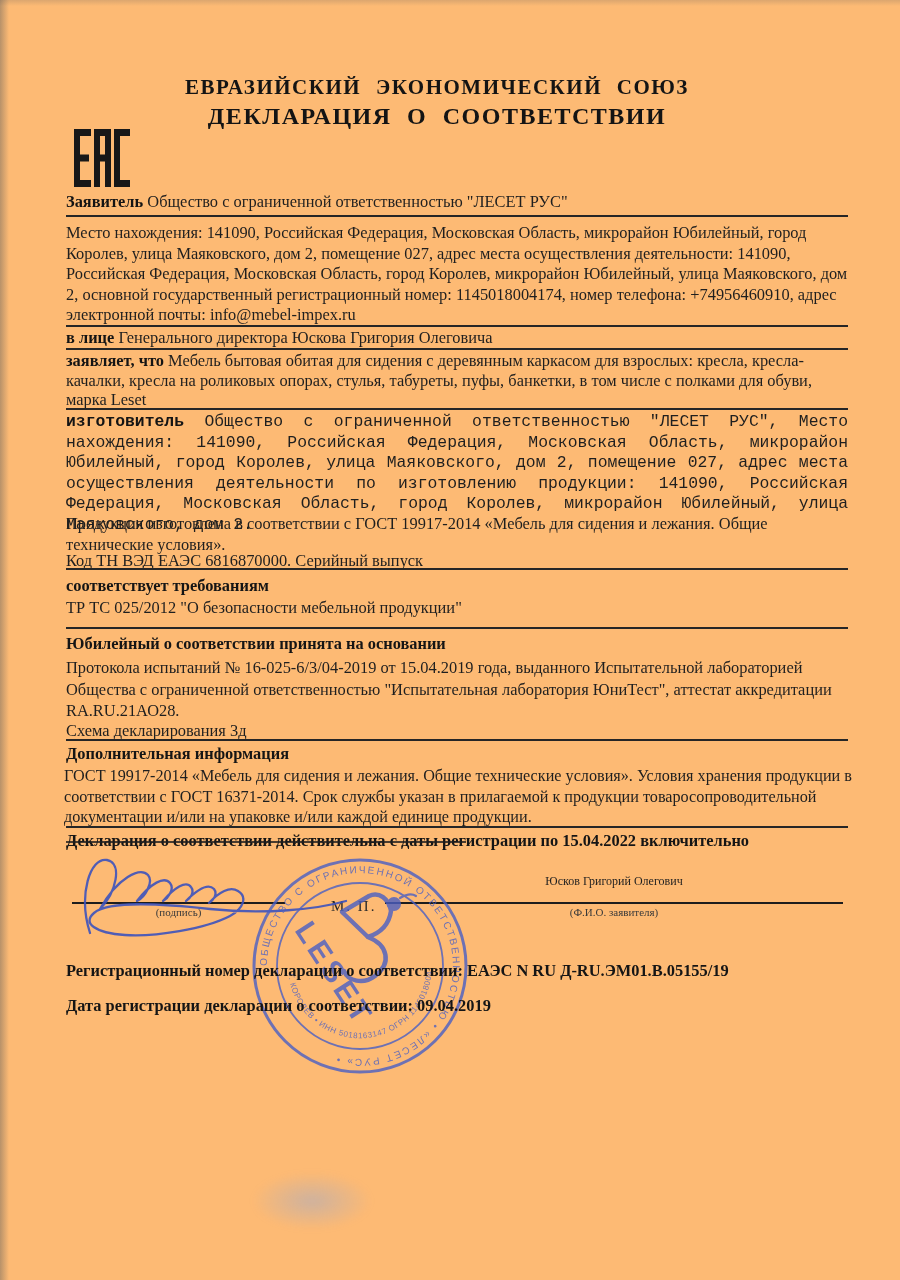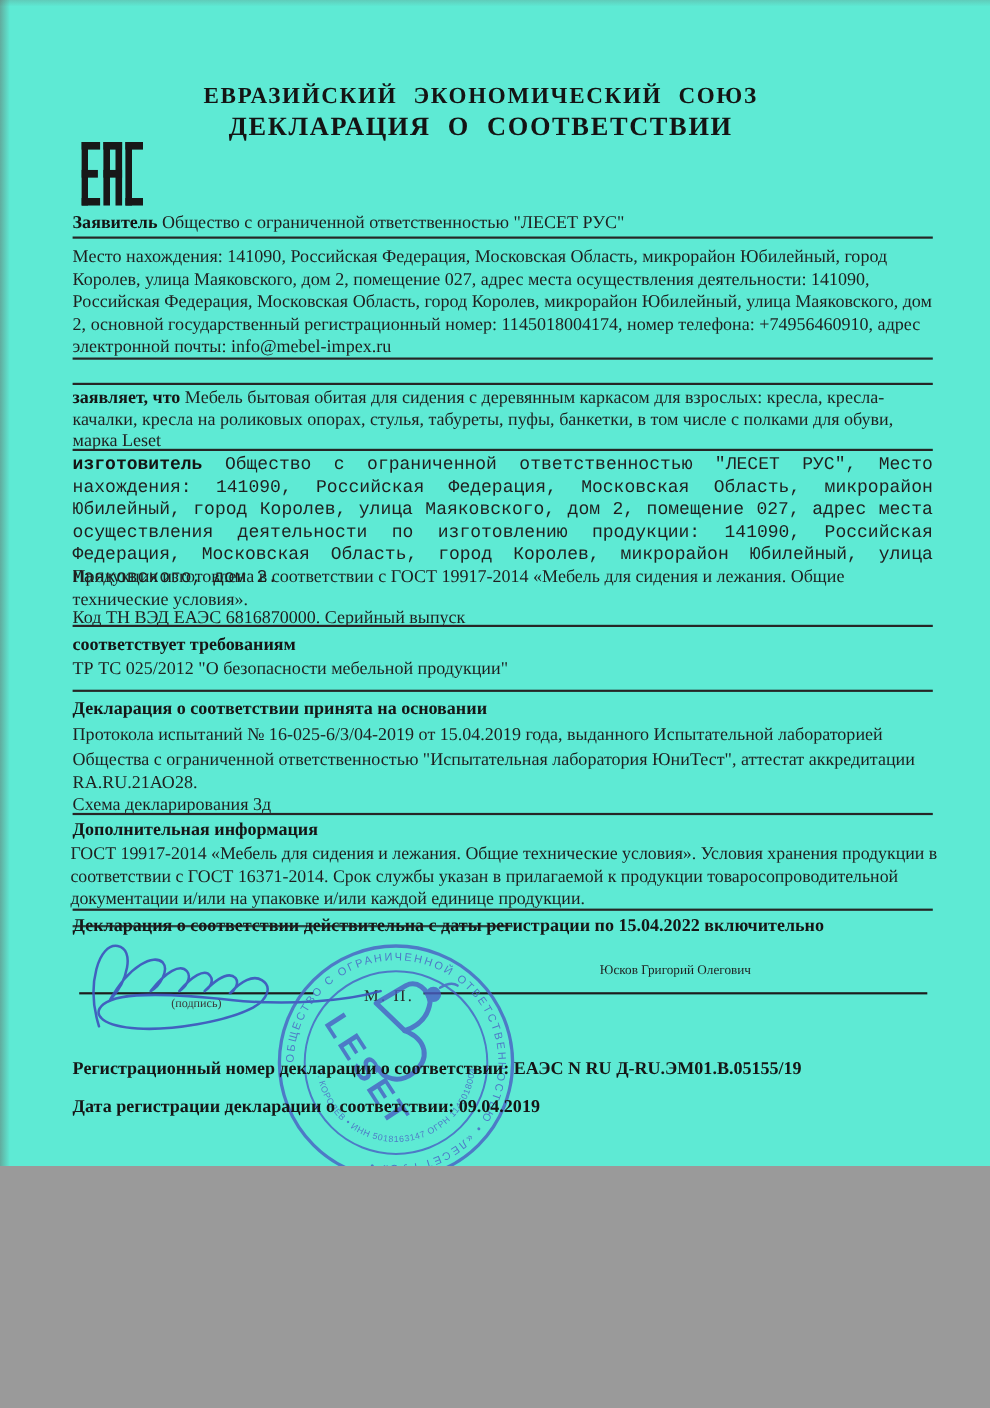--- a/index.html
+++ b/index.html
@@ -1,18 +1,18 @@
 <!DOCTYPE html>
 <html><head>
 <meta charset="utf-8">
 <style>
   html,body{margin:0;padding:0;background:#9a9a9a;}
   .page{
-    position:relative;width:900px;height:1060px;margin:0 auto;
-    background:#5eead4;overflow:hidden;
+    position:relative;width:900px;height:1280px;margin:0 auto;
+    background:#fdba74;overflow:hidden;
     font-family:"Liberation Serif","DejaVu Serif",serif;
     color:#1f1f1f;
   }
   .edge-left{position:absolute;left:0;top:0;bottom:0;width:9px;
     background:linear-gradient(90deg,rgba(100,96,92,.45),rgba(100,96,92,0));}
   .edge-top{position:absolute;left:0;top:0;right:0;height:6px;
     background:linear-gradient(rgba(100,96,92,.22),rgba(100,96,92,0));}
   .title{position:absolute;left:0;width:874px;text-align:center;
     font-weight:700;color:#141414;letter-spacing:1.5px;word-spacing:8px;}
   .title1{top:75px;font-size:21px;}
@@ -61,55 +61,57 @@
       <rect x="40" y="51" width="16" height="7"></rect>
     </g>
   </svg>
 
   <p class="b" style="top:191px"><span class="lbl">Заявитель</span> <span>Общество с ограниченной ответственностью "ЛЕСЕТ РУС"</span></p>
   <div class="rule" style="top:215px"></div>
 
   <p class="b" style="top:223px;line-height:20.5px">Место нахождения: 141090, Российская Федерация, Московская Область, микрорайон Юбилейный, город Королев, улица Маяковского,  дом 2, помещение 027, адрес места осуществления деятельности: 141090, Российская Федерация, Московская Область, город Королев, микрорайон Юбилейный, улица Маяковского,  дом 2, основной государственный регистрационный номер: 1145018004174, номер телефона: +74956460910, адрес электронной почты: info@mebel-impex.ru</p>
   <div class="rule" style="top:325px"></div>
 
+  <p class="b" style="top:327px"><span class="lbl">в лице</span> <span>Генерального директора Юскова Григория Олеговича</span></p>
   <div class="rule" style="top:348px"></div>
 
   <p class="b" style="top:351px;line-height:19.5px"><span class="lbl">заявляет, что</span> <span>Мебель бытовая обитая для сидения с деревянным каркасом для взрослых: кресла, кресла-качалки, кресла на роликовых опорах, стулья, табуреты, пуфы, банкетки, в том числе с полками для обуви, марка Leset</span></p>
   <div class="rule" style="top:408px"></div>
 
   <p class="b just" style="top:412px;line-height:20.6px"><span class="lbl">изготовитель</span> <span>Общество с ограниченной ответственностью "ЛЕСЕТ РУС", Место нахождения: 141090, Российская Федерация, Московская Область, микрорайон Юбилейный, город Королев, улица Маяковского, дом 2, помещение 027, адрес места осуществления деятельности по изготовлению продукции: 141090, Российская Федерация, Московская Область, город Королев, микрорайон Юбилейный, улица Маяковского, дом 2.</span></p>
 
   <p class="b" style="top:514px;line-height:20.5px">Продукция изготовлена в соответствии с ГОСТ 19917-2014 «Мебель для сидения и лежания. Общие технические условия».</p>
 
   <p class="b" style="top:550px">Код ТН ВЭД ЕАЭС 6816870000. Серийный выпуск</p>
   <div class="rule" style="top:568px"></div>
 
   <p class="b boldp" style="top:575px">соответствует требованиям</p>
   <p class="b" style="top:597px">ТР ТС 025/2012 "О безопасности мебельной продукции"</p>
   <div class="rule" style="top:627px"></div>
 
-  <p class="b boldp" style="top:633px">Декларация о соответствии принята на основании</p>
+  <p class="b boldp" style="top:633px">Юбилейный о соответствии принята на основании</p>
   <p class="b" style="top:657px;line-height:21.5px">Протокола испытаний № 16-025-6/3/04-2019 от 15.04.2019 года, выданного Испытательной лабораторией Общества с ограниченной ответственностью "Испытательная лаборатория ЮниТест", аттестат аккредитации RA.RU.21АО28.</p>
   <p class="b" style="top:720px">Схема декларирования 3д</p>
   <div class="rule" style="top:739px"></div>
 
   <p class="b boldp" style="top:743px">Дополнительная информация</p>
   <p class="b" style="top:766px;left:64px;width:800px;line-height:20.5px;font-size:16.2px">ГОСТ 19917-2014 «Мебель для сидения и лежания. Общие технические условия».  Условия хранения продукции в соответствии с ГОСТ 16371-2014. Срок службы указан в прилагаемой к продукции товаросопроводительной документации и/или на упаковке и/или каждой единице продукции.</p>
   <div class="rule" style="top:826px"></div>
 
   <p class="b boldp" style="top:830px">Декларация о соответствии  действительна с даты регистрации по 15.04.2022 включительно</p>
   <div class="strike" style="top:841px;left:66px;width:400px"></div>
 
   <div class="hline" style="top:902px;left:72px;width:213px"></div>
   <p class="cap" style="top:906px;left:72px;width:213px">(подпись)</p>
 
   <p class="mp" style="top:882px;left:315px">М. П.</p>
 
   <p class="fio-name" style="top:874px;left:385px;width:458px">Юсков Григорий Олегович</p>
   <div class="hline" style="top:902px;left:385px;width:458px"></div>
+  <p class="cap" style="top:906px;left:385px;width:458px">(Ф.И.О. заявителя)</p>
 
   <svg class="sig" width="300" height="110" viewBox="0 0 300 110">
     <path d="M 30,90 C 18,52 30,14 47,17 C 63,20 56,50 40,66
              C 58,34 80,24 88,32 C 94,39 85,54 77,58
              C 91,40 104,33 110,40 C 115,46 108,55 103,58
              C 114,45 126,37 131,44 C 135,49 130,56 126,58
              C 137,47 148,40 154,46 C 158,51 153,58 149,60
              C 159,49 170,43 178,48 C 188,54 183,66 170,73
              C 145,86 95,94 65,92 C 35,90 22,80 34,70
              C 48,58 95,60 150,66 C 205,72 258,66 286,58" fill="none" stroke="#3e53bd" stroke-width="2.3" stroke-linecap="round" stroke-linejoin="round"></path>

